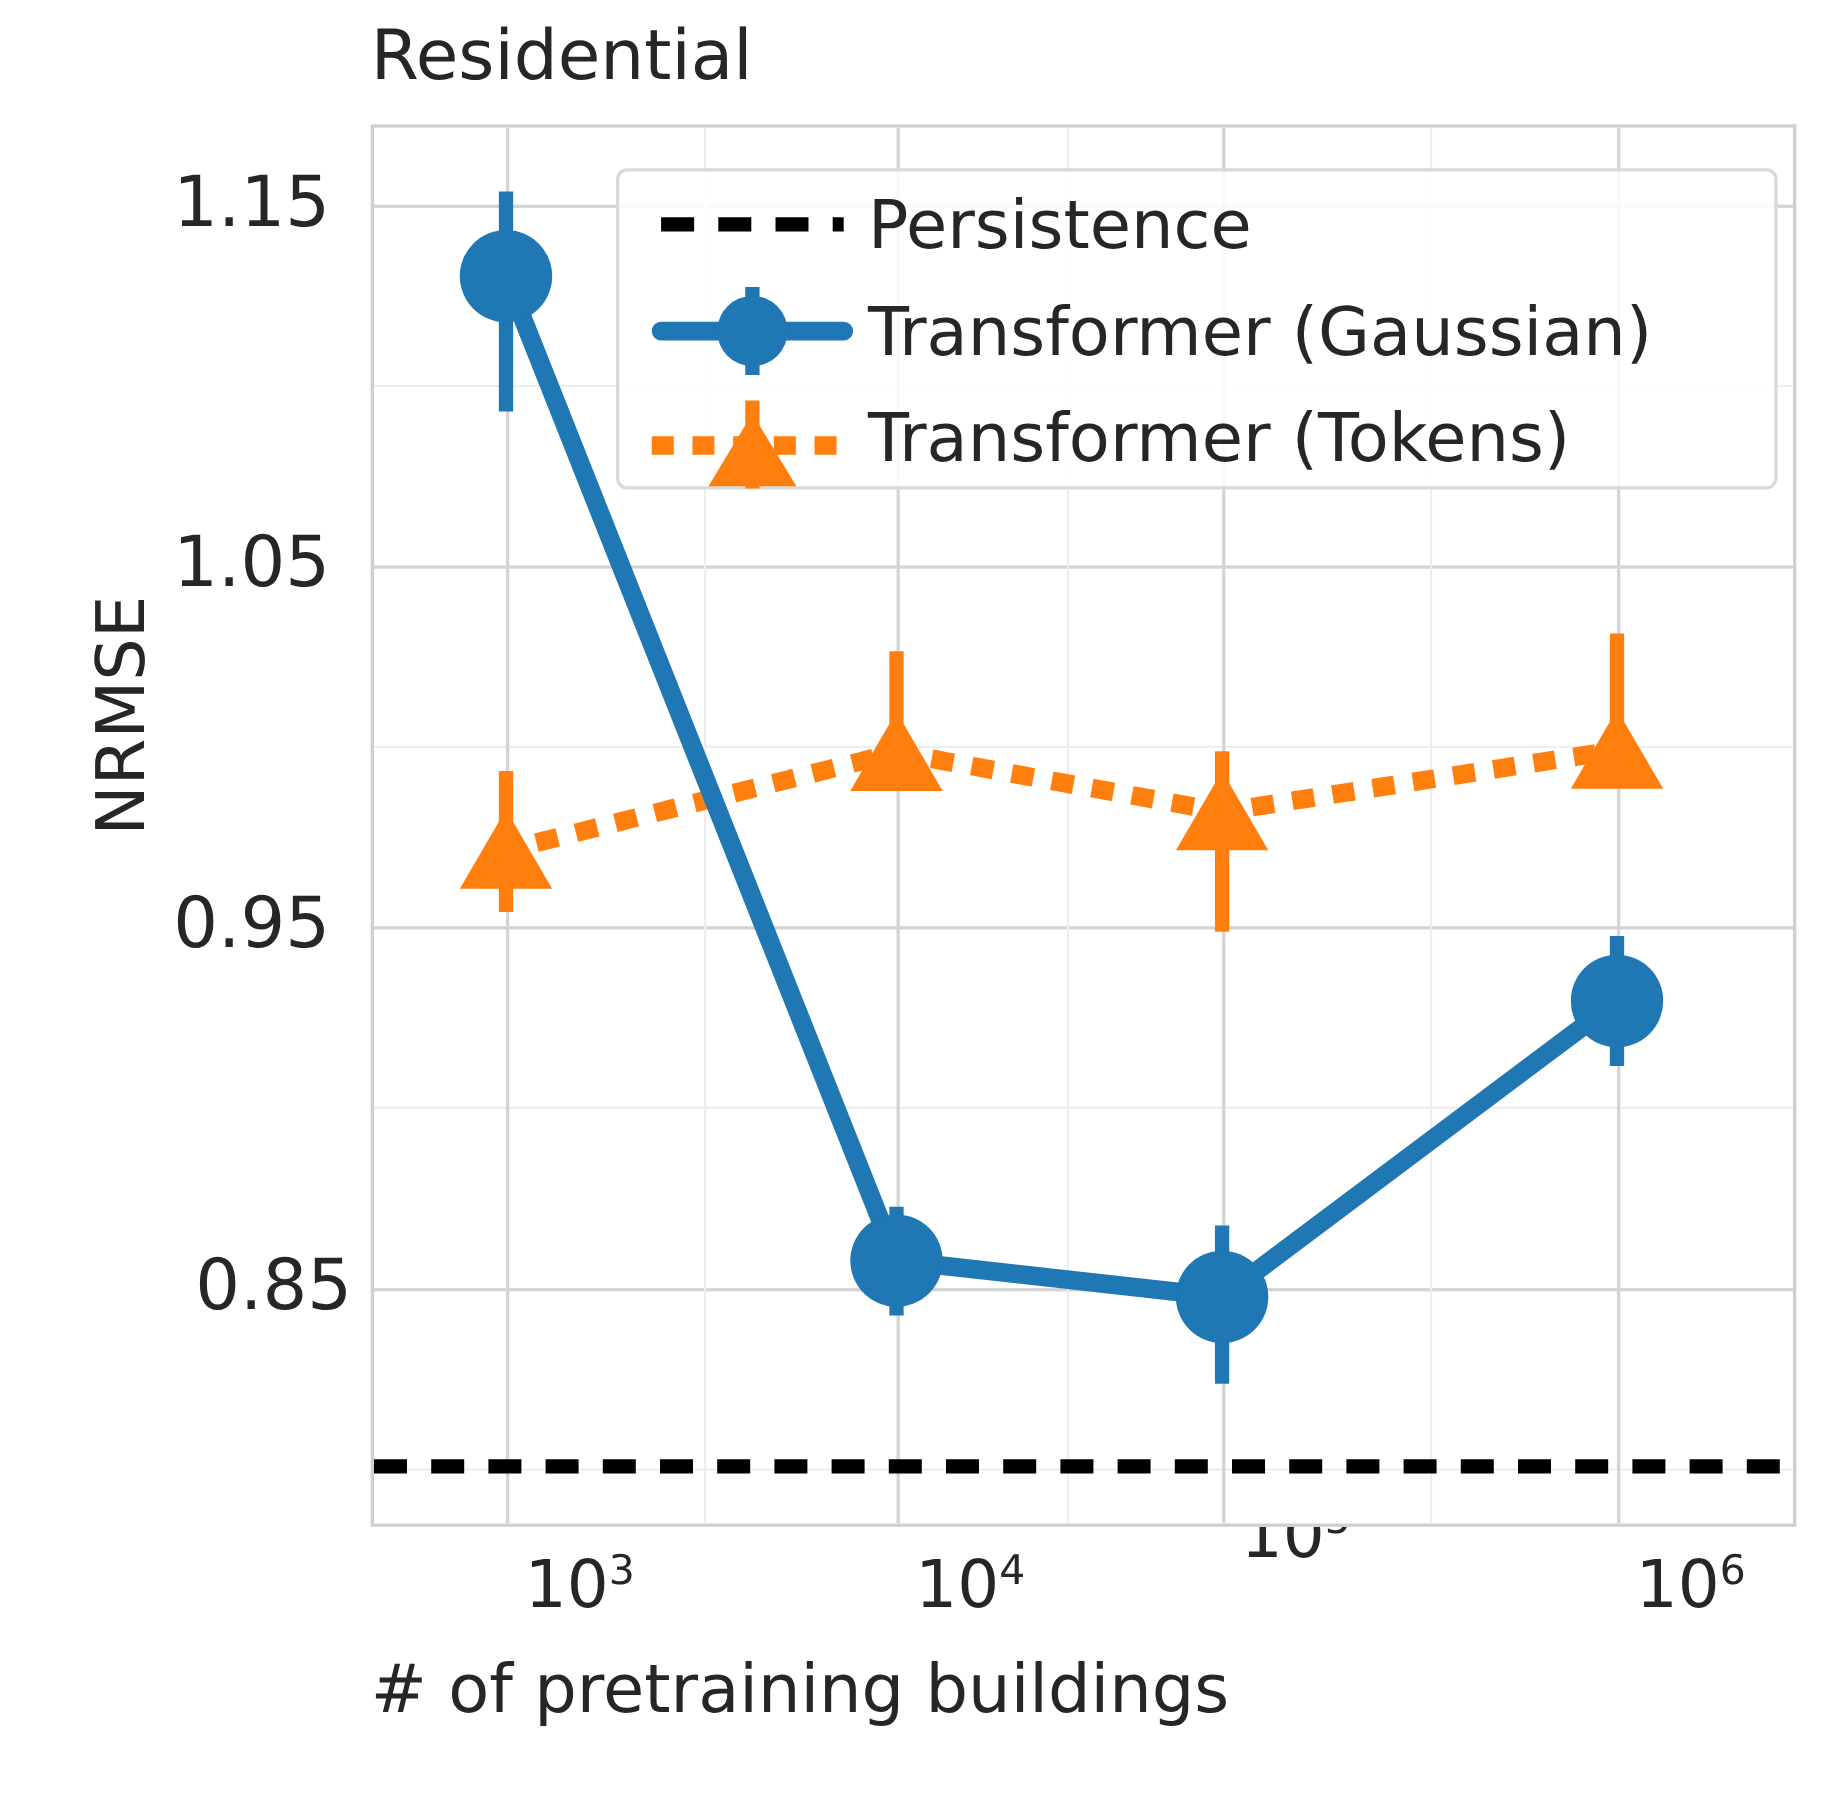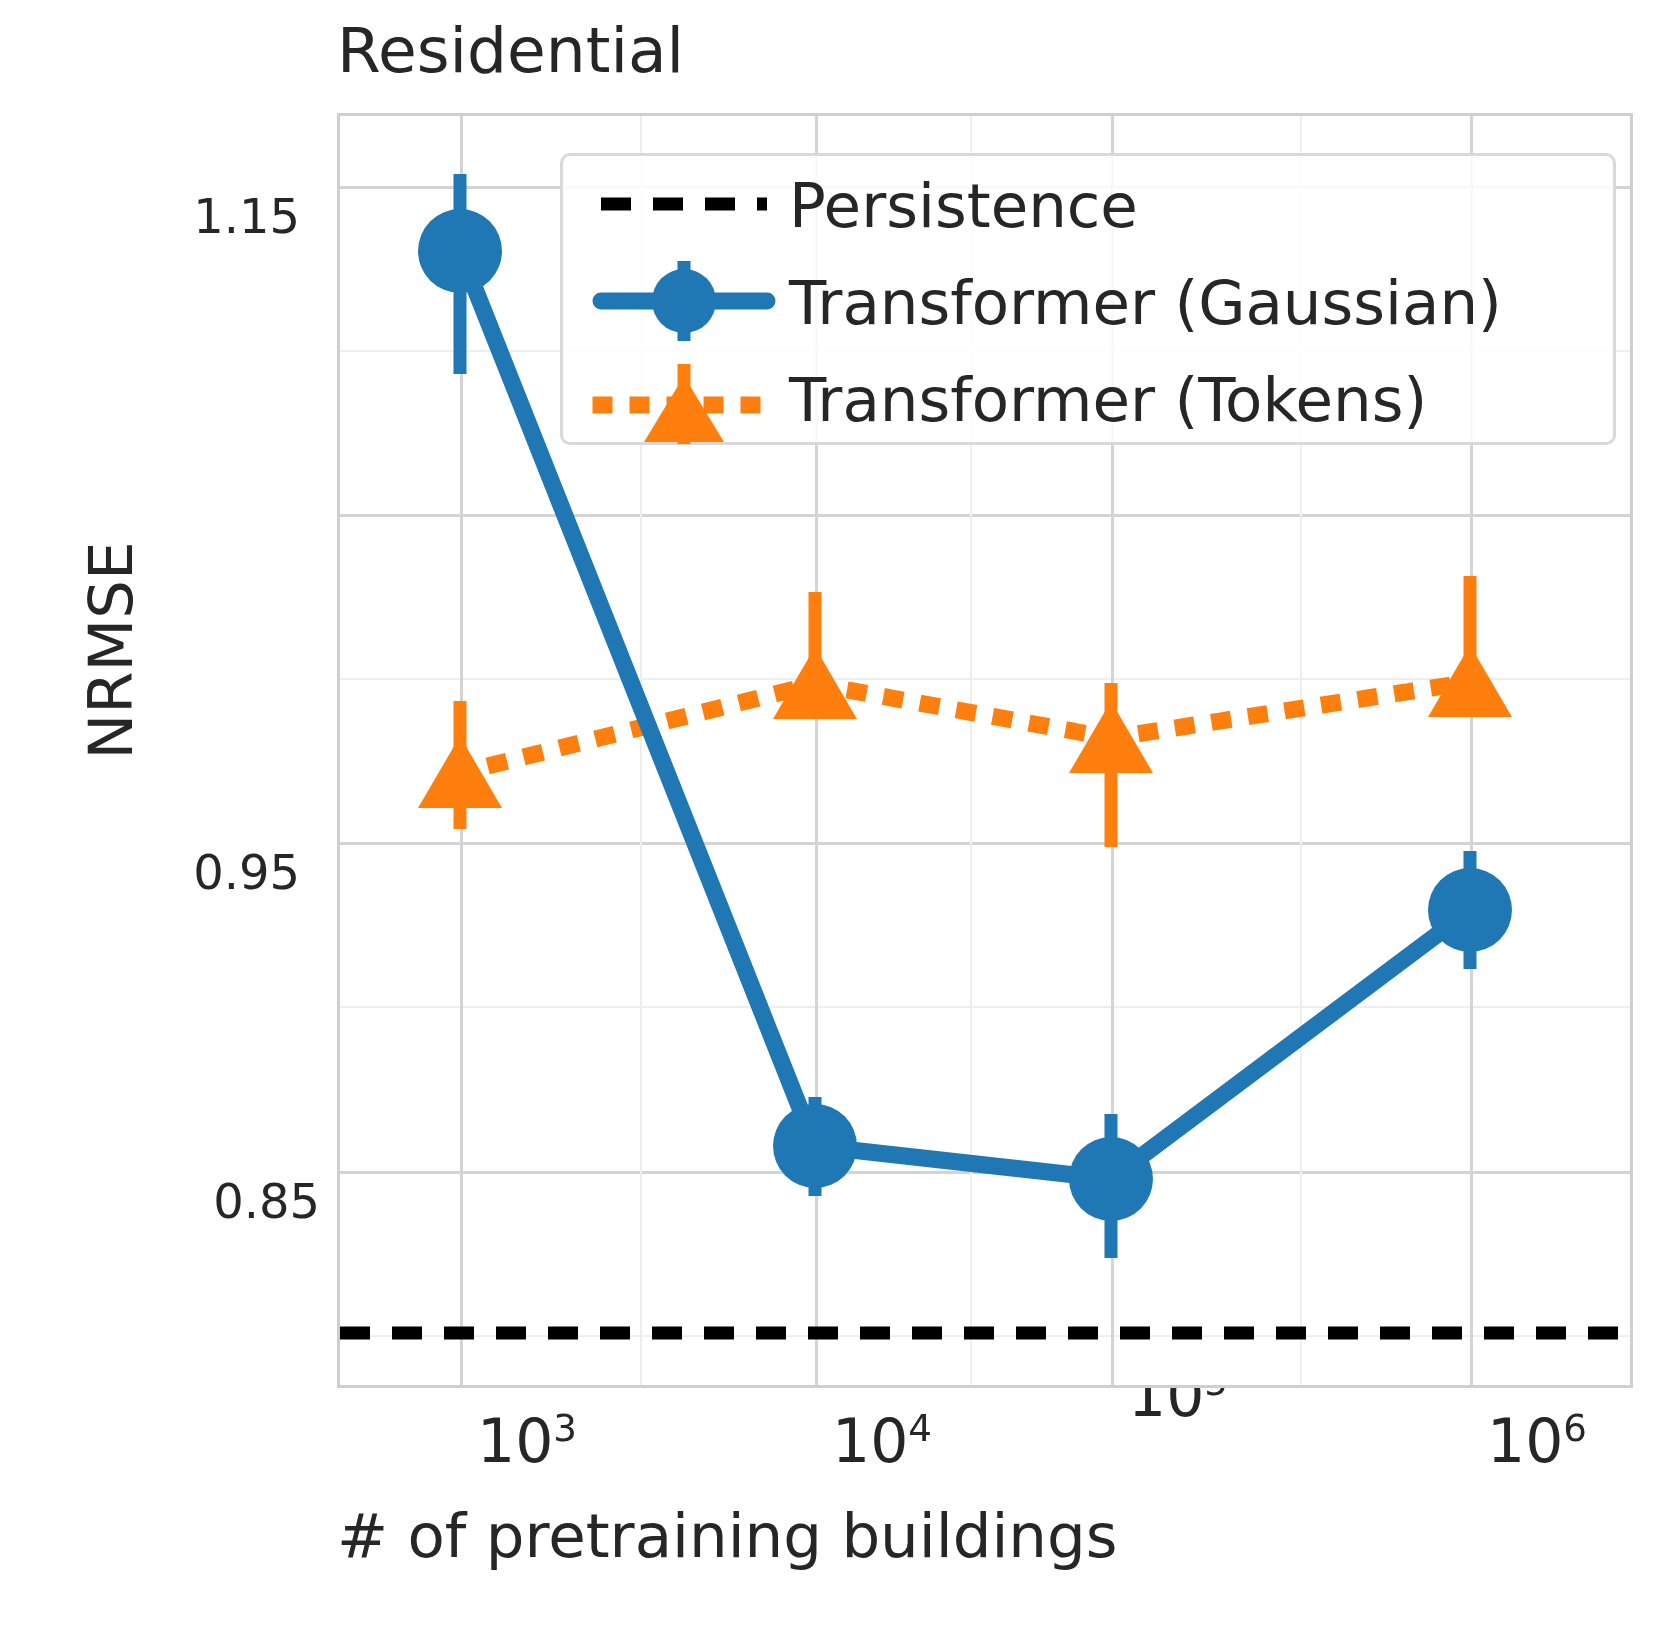--- a/index.html
+++ b/index.html
@@ -18,22 +18,22 @@
     box-sizing:border-box;border:3px solid #cfcfcf;background:#ffffff;
   }
   #plotinner{position:absolute;inset:0;overflow:hidden;}
 
   .gridh{position:absolute;left:0;width:100%;height:3px;background:#d4d4d4;}
   .gridh.minor{height:2px;background:#eeeeee;}
   .gridv{position:absolute;top:0;height:100%;width:3px;background:#d4d4d4;}
   .gridv.minor{width:2px;background:#eeeeee;}
 
   .ylabel-t{
-    position:absolute;font-size:48px;color:#262626;text-align:right;
-    width:300px;font-family:"DejaVu Sans",sans-serif;margin-top:41px;
+    position:absolute;font-size:64px;color:#262626;text-align:right;
+    width:300px;font-family:"DejaVu Sans",sans-serif;
   }
   .xlabel-t{
     position:absolute;font-size:60px;color:#262626;text-align:right;
     width:240px;font-family:"DejaVu Sans",sans-serif;white-space:nowrap;
   }
   .xlabel-t sup{font-size:0.62em;vertical-align:super;line-height:0;}
 
   #ytitle{
     position:absolute;left:-50px;top:615px;font-size:61px;color:#262626;
     transform:rotate(-90deg);transform-origin:center;white-space:nowrap;
@@ -63,20 +63,21 @@
 </head>
 <body>
 
 <div id="fig">
 
   <div id="title">Residential</div>
 
   <div id="ytitle">NRMSE</div>
 
   <div class="ylabel-t" style="left:0px;top:147px;">1.15</div>
+  <div class="ylabel-t" style="left:0px;top:475px;">1.05</div>
   <div class="ylabel-t" style="left:0px;top:803px;">0.95</div>
   <div class="ylabel-t" style="left:0px;top:1132px;padding-left:20px;">0.85</div>
 
   <div class="xlabel-t" style="left:337px;top:1406px;"><span>10</span><sup>3</sup></div>
   <div class="xlabel-t" style="left:692px;top:1406px;"><span>10</span><sup>4</sup></div>
   <div class="xlabel-t" style="left:988px;top:1360px;"><span>10</span><sup>5</sup></div>
   <div class="xlabel-t" style="left:1347px;top:1406px;"><span>10</span><sup>6</sup></div>
 
   <div id="xtitle"># of pretraining buildings</div>
 

